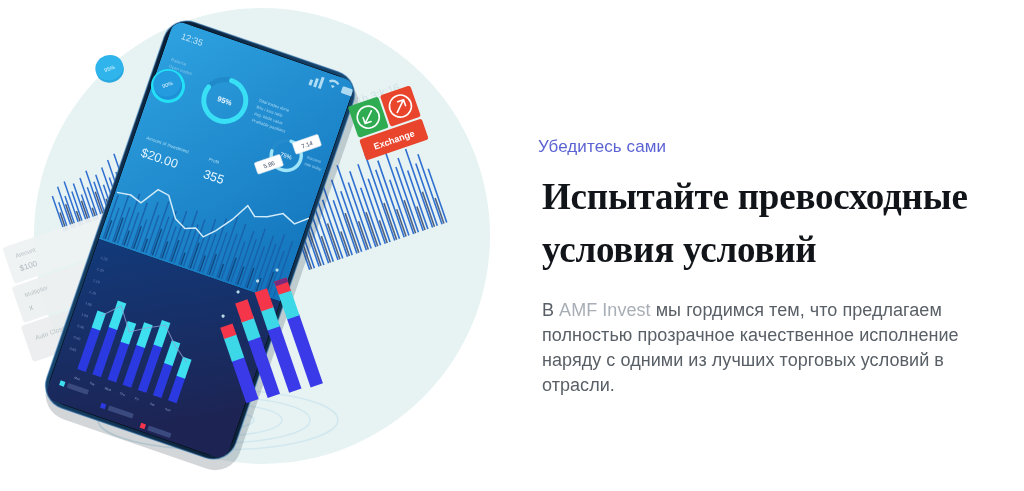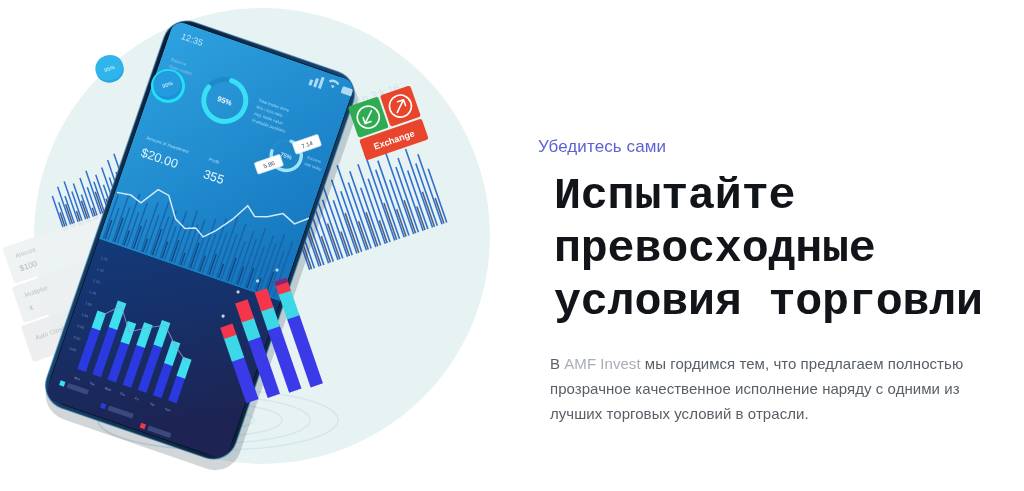--- a/index.html
+++ b/index.html
@@ -14,26 +14,26 @@
   .illus{position:absolute;left:0;top:0;width:530px;height:491px;overflow:hidden;}
   .illus-svg{position:absolute;left:0;top:0;width:530px;height:491px;}
 
   
   .copy{position:absolute;left:538px;top:138px;width:460px;}
   .eyebrow{
     font-size:17px;line-height:18px;color:#5b63d3;font-weight:400;
     letter-spacing:.1px;margin:0 0 14px 0;
   }
   .headline{
-    font-family:Liberation Mono, monospace;
-    font-weight:700;font-size:45px;line-height:53px;color:#111418;
-    margin:0 0 22px 16px;letter-spacing:-.2px;
+    font-family:Liberation Serif, serif;
+    font-weight:700;font-size:37px;line-height:53px;color:#111418;
+    margin:0 0 22px 4px;letter-spacing:-.2px;
   }
   .body-copy{
-    font-size:15px;line-height:25px;color:#585f66;margin:12px;
+    font-size:18px;line-height:25px;color:#585f66;margin:4px;
     letter-spacing:.05px;max-width:452px;
   }
   .brand{color:#a8aeb5;}
 </style>
 </head>
 <body>
 
 <div class="page">
 
   <div class="illus">
@@ -451,20 +451,20 @@
           <circle cx="306.5" cy="274" r="1.6" fill="#b9dbe6"></circle>
         </g>
       </g>
     </svg>
   </div>
 
   <div class="copy">
     <p class="eyebrow">Убедитесь сами</p>
     <h1 class="headline">
       <span>Испытайте превосходные</span><br>
-      <span>условия торговли</span>
+      <span>условия условий</span>
     </h1>
     <p class="body-copy">
       <span>В </span><span class="brand">AMF Invest</span><span> мы гордимся тем, что предлагаем полностью прозрачное качественное исполнение наряду с одними из лучших торговых условий в отрасли.</span>
     </p>
   </div>
 
 </div>
 
 </body></html>

